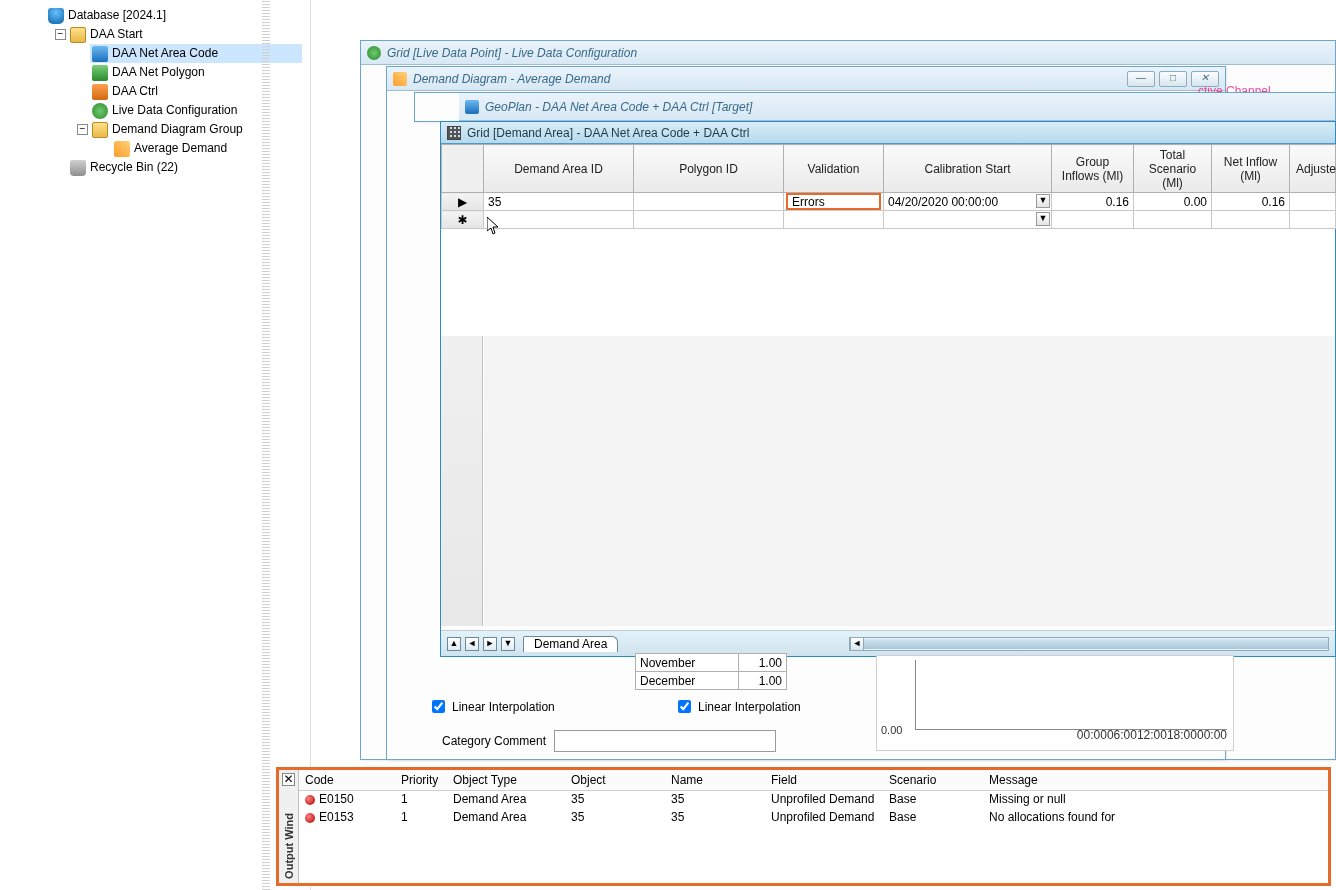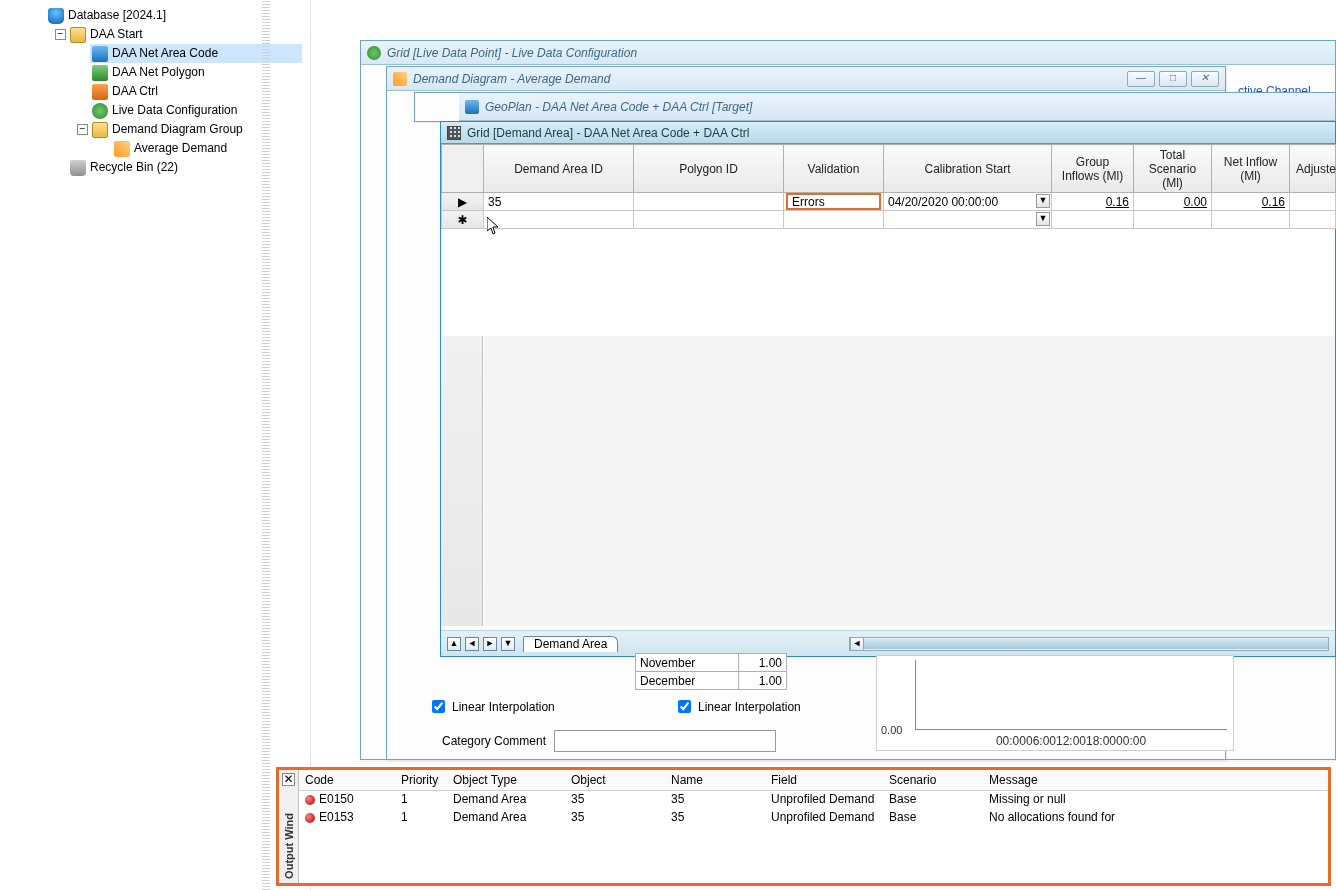--- a/index.html
+++ b/index.html
@@ -53,21 +53,21 @@
   .mdi-titlebar .ticon { width: 14px; height: 14px; }
   .titlebtns { margin-left: auto; display: flex; gap: 4px; }
   .titlebtn {
     width: 28px; height: 16px; border: 1px solid #8faab8; border-radius: 2px;
     background: linear-gradient(#fafdff,#d8e6ef); text-align: center; line-height: 12px;
     font-size: 10px; color: #4a6a80; cursor: pointer;
   }
 
   
   .ctive-channel {
-    position: absolute; left: 1238px; top: 84px; font-size: 12px; color: #1d4ed8;
+    position: absolute; left: 1198px; top: 84px; font-size: 12px; color: #ec4899;
   }
 
   
   .grid-window {
     position: absolute; left: 440px; top: 121px; width: 896px; height: 536px;
     border: 1px solid #2a8cc2; background: #fff;
   }
   .grid-titlebar {
     height: 22px; background: linear-gradient(#d7ecf7,#b8d9eb);
     border-bottom: 1px solid #4a9acb; display: flex; align-items: center;
@@ -88,21 +88,21 @@
     text-align: center; color: #222;
   }
   .grid-table th.rowhdr-th { background: #f0f0f0; }
   .grid-table td {
     border: 1px solid #c8c8c8; height: 18px; padding: 0 4px; background: #fff;
     white-space: nowrap; overflow: hidden;
   }
   .grid-table td.rowhdr {
     background: linear-gradient(#f4f4f4,#e4e4e4); text-align: center;
   }
-  .grid-table td.num { text-align: right; text-decoration: underline; }
+  .grid-table td.num { text-align: right; }
   td.validation-cell { position: relative; }
   td.validation-cell .err-box {
     position: absolute; left: 2px; top: 0; right: 2px; bottom: 0;
     border: 2px solid #e86a2a; padding: 0 4px; line-height: 14px; background: #fff;
   }
   td.calib { position: relative; }
   td.calib .dd {
     position: absolute; right: 1px; top: 1px; width: 14px; height: 14px;
     border: 1px solid #999; background: linear-gradient(#fff,#e4e4e4);
     text-align: center; line-height: 11px; font-size: 9px; cursor: pointer;
@@ -161,21 +161,21 @@
   }
 
   
   .chart-stub {
     position: absolute; left: 876px; top: 655px; width: 358px; height: 96px;
     border: 1px solid #d0d0d0; background: #fff;
   }
   .chart-stub .axis-line { position: absolute; left: 38px; right: 6px; bottom: 20px; height: 1px; background: #888; }
   .chart-stub .yaxis     { position: absolute; left: 38px; top: 4px; bottom: 20px; width: 1px; background: #888; }
   .chart-stub .ylabel    { position: absolute; left: 4px; font-size: 11px; color: #333; }
-  .chart-stub .xticks    { position: absolute; left: 38px; right: 6px; bottom: 2px; display: flex; justify-content: center; font-size: 11px; color: #333; }
+  .chart-stub .xticks    { position: absolute; left: 38px; right: 6px; bottom: 8px; display: flex; justify-content: flex-end; font-size: 11px; color: #333; }
 
   
   .output-window {
     position: absolute; left: 276px; top: 767px; width: 1055px; height: 119px;
     border: 3px solid #e86a2a; background: #fff; display: flex;
   }
   .out-left {
     width: 20px; border-right: 1px solid #c0c0c0; background: #f0f0f0;
     display: flex; flex-direction: column; align-items: center; gap: 4px; padding-top: 3px;
     position: relative;

